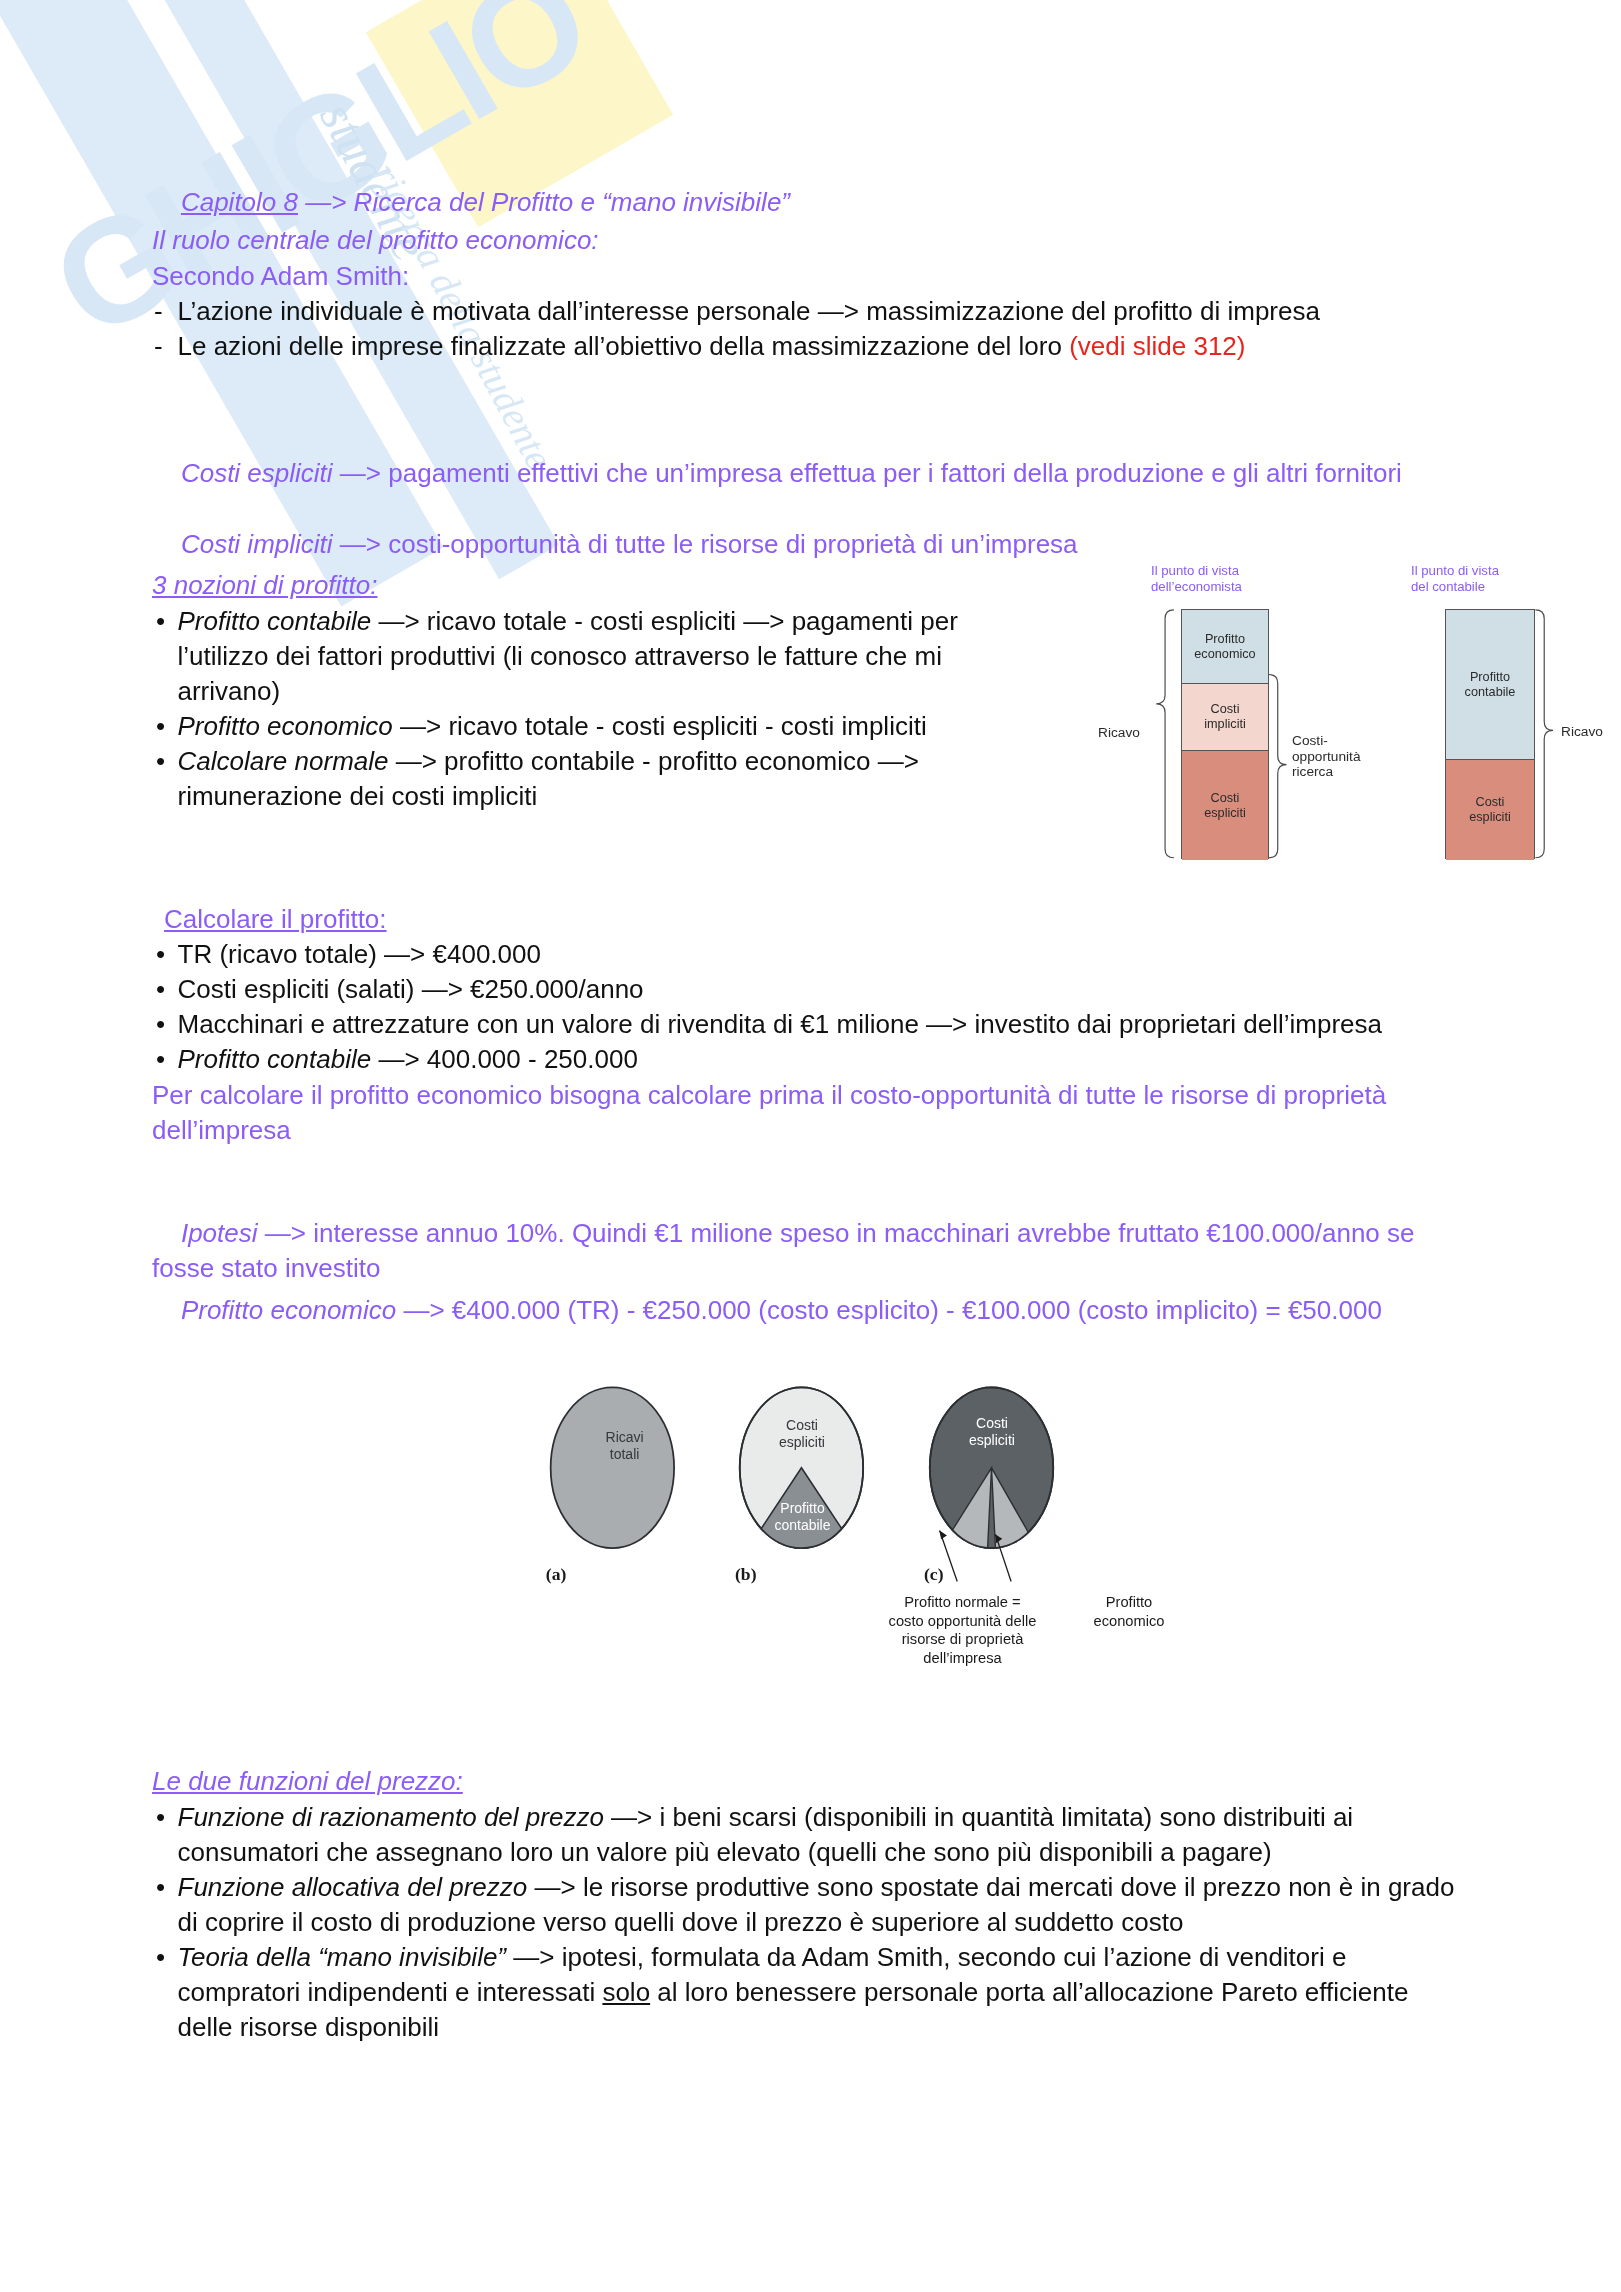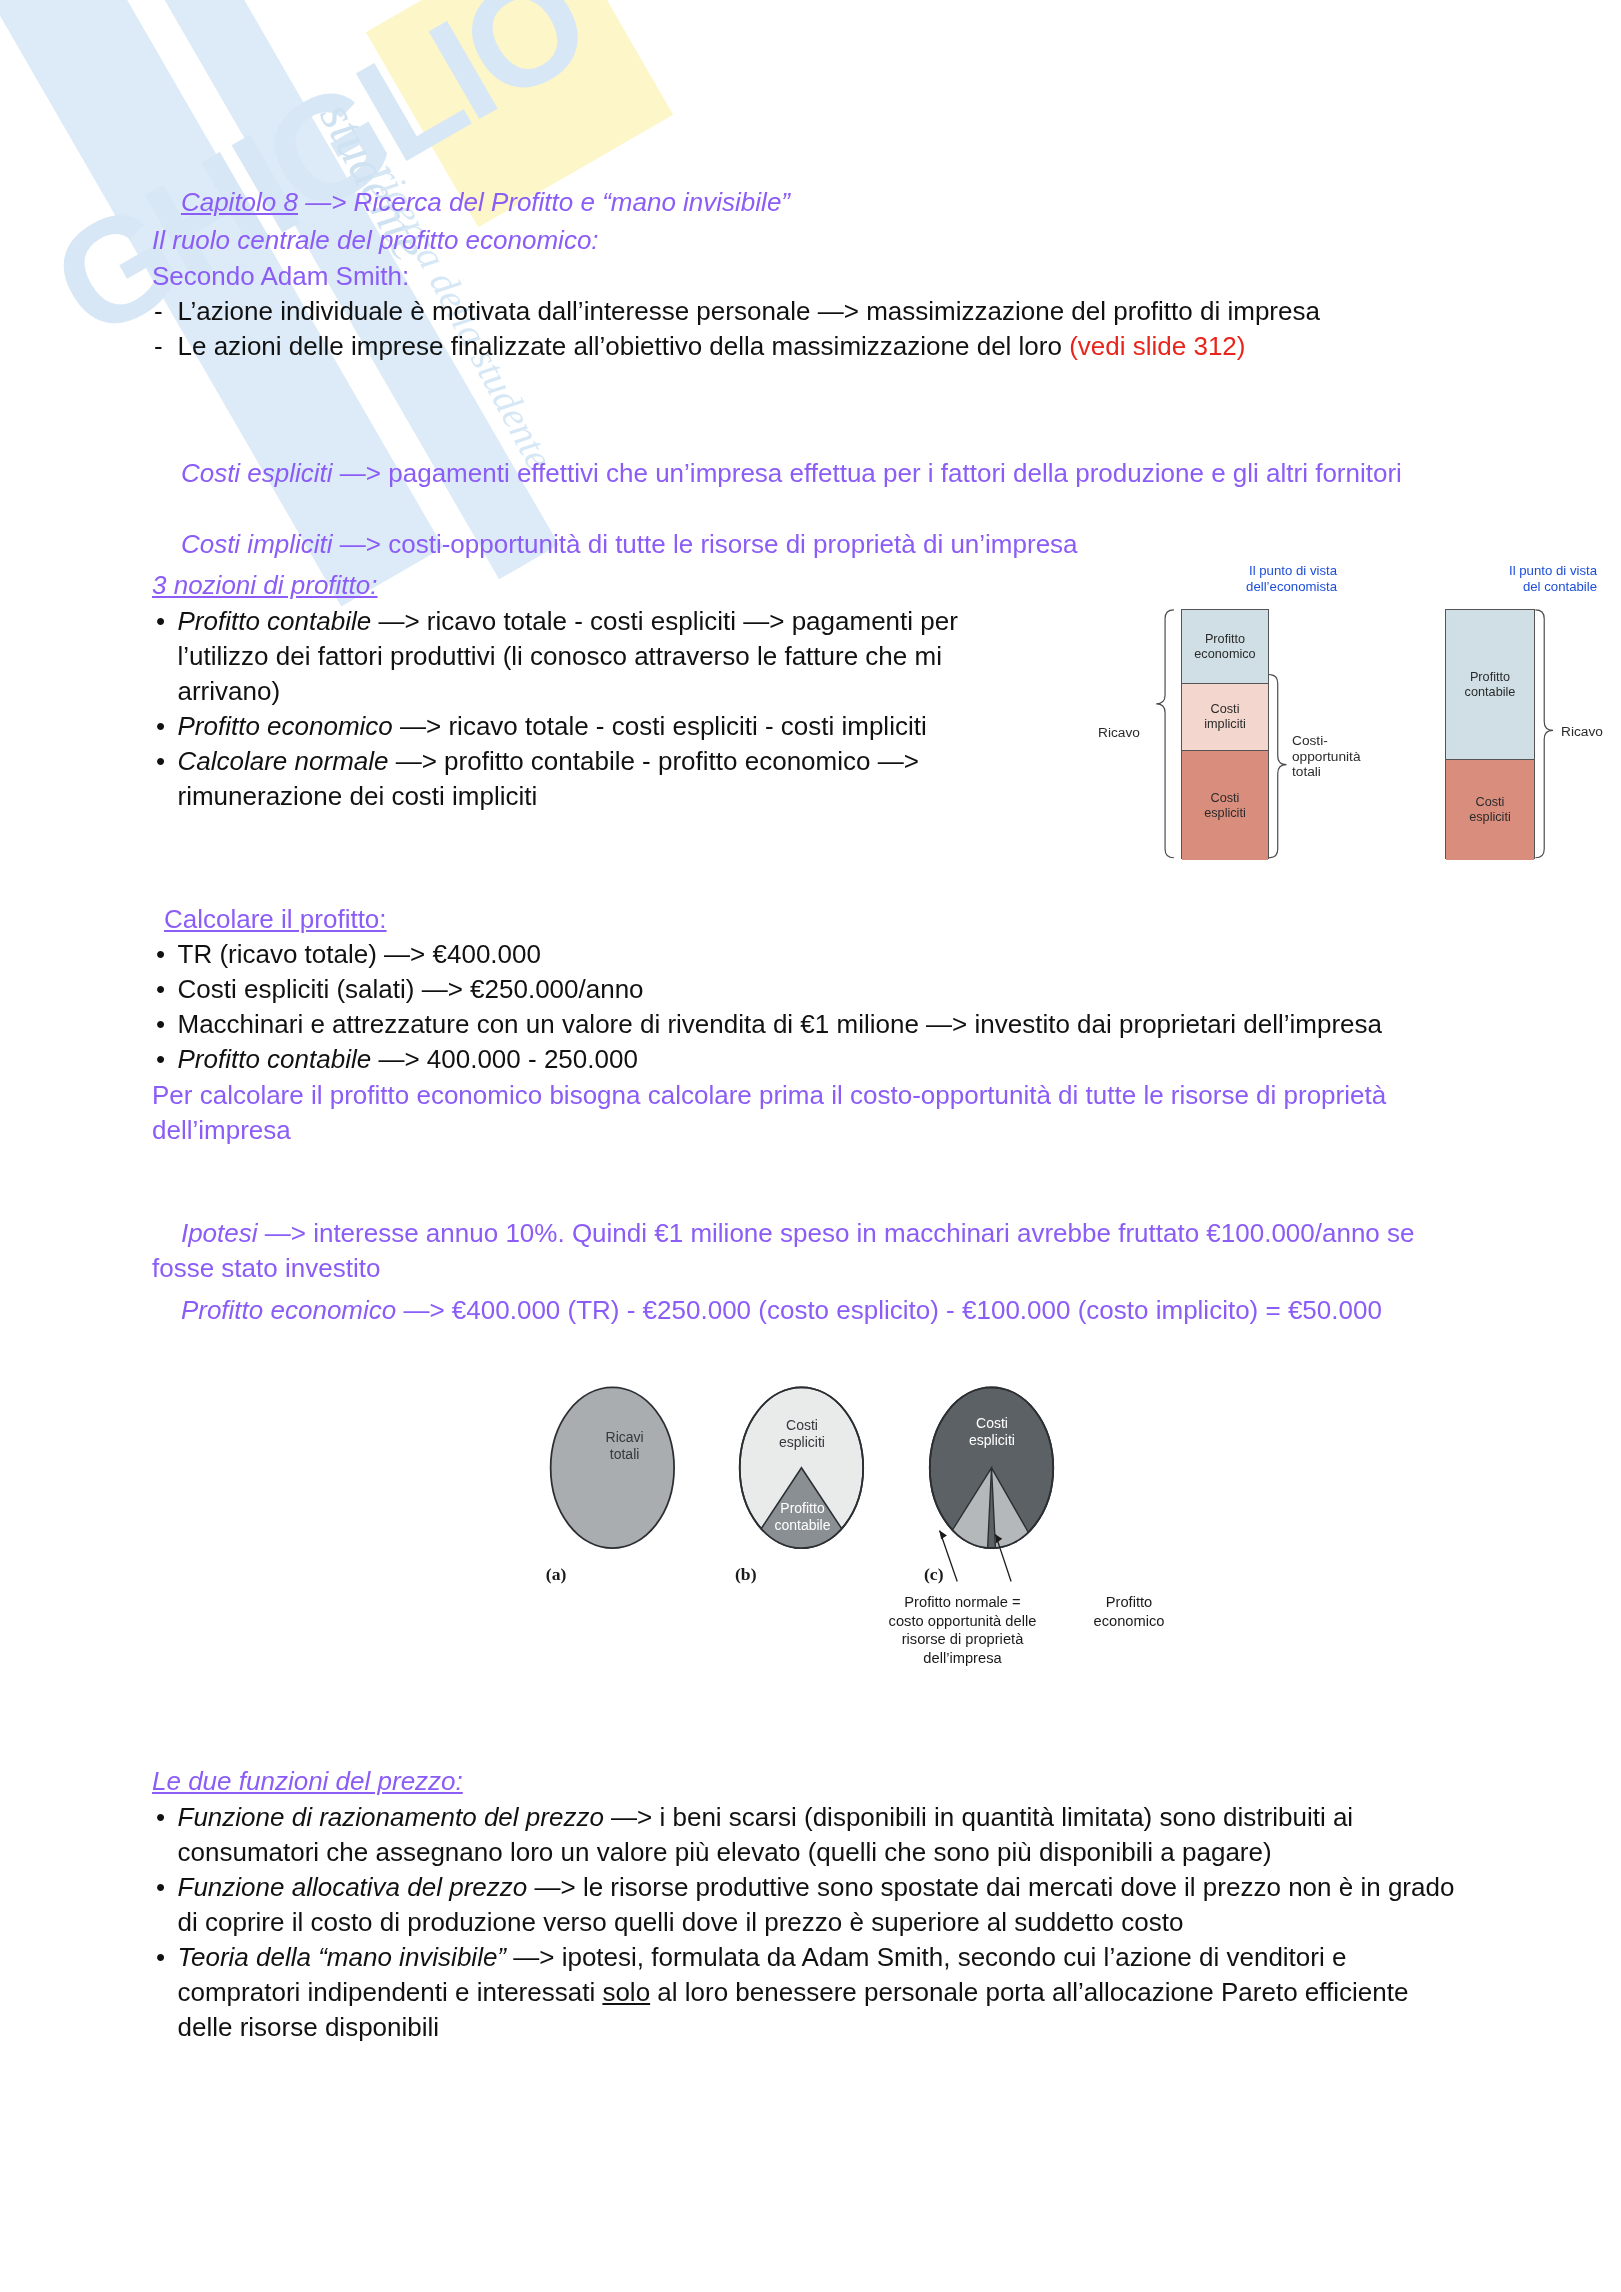--- a/index.html
+++ b/index.html
@@ -106,22 +106,22 @@
     position:absolute;
     left:1063px; top:555px;
     width:549px; height:338px;
     z-index:3;
     font-family:"Liberation Sans", sans-serif;
   }
   #fig1 .f1cap{
     position:absolute;
     font-size:13.2px;
     line-height:15.7px;
-    color:#1d4ed8;
-    text-align:right;
+    color:#8b5cf6;
+    text-align:left;
     white-space:pre-line;
   }
   #fig1 .bar{
     position:absolute;
     border:1.2px solid #555;
     box-sizing:border-box;
   }
   #fig1 .seg{
     position:absolute;
     left:0; right:0;
@@ -292,21 +292,21 @@
     </div>
     <div class="seg" style="top:150px;height:100px;background:#d98d7d;">
       <span>Costi
 espliciti</span>
     </div>
   </div>
 
   <div class="side" style="left:35px;top:170px;">Ricavo</div>
   <div class="side" style="left:229px;top:178px;width:88px;">Costi-
 opportunità
-totali</div>
+ricerca</div>
   <div class="side" style="left:498px;top:169px;">Ricavo</div>
 
 </div>
 
 <div id="fig2">
 
   <svg width="627" height="392" viewBox="0 0 640 400">
     <defs>
       <clipPath id="clipA">
           <ellipse cx="80" cy="112" rx="63" ry="82"></ellipse>

